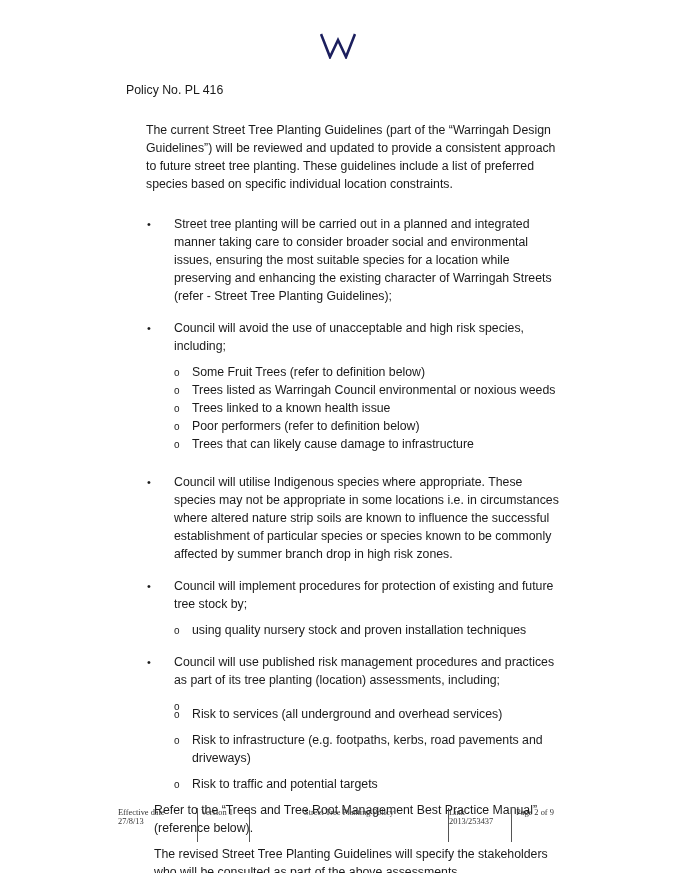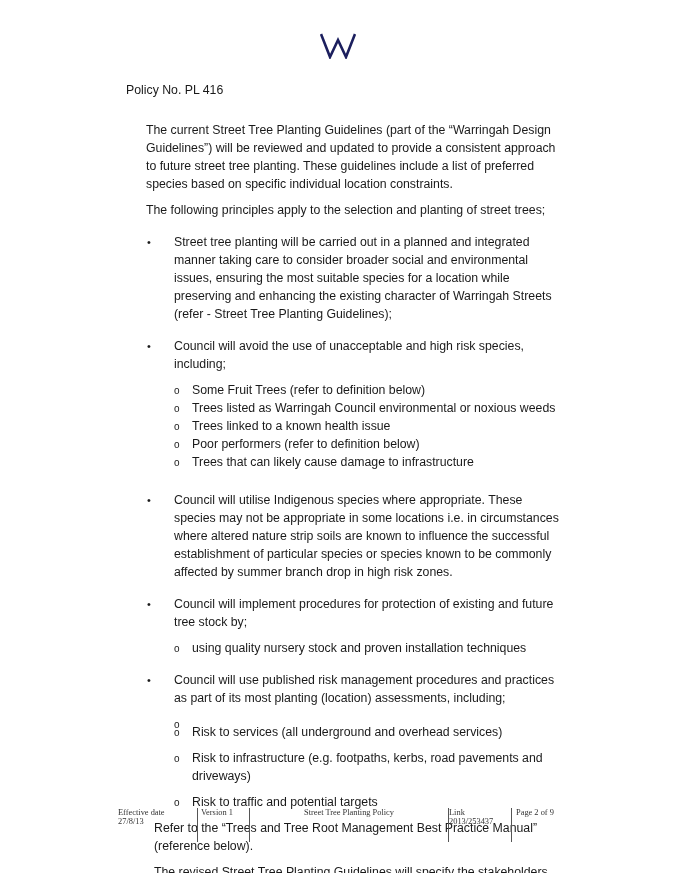--- a/index.html
+++ b/index.html
@@ -24,21 +24,20 @@
 
 <svg class="logo" viewBox="0 0 36 26">
   <path d="M1 1 L10 24 L18 7 L26 24 L35 1" fill="none" stroke="#1c1f5e" stroke-width="2.6" stroke-linejoin="miter"></path>
 </svg>
 
 <div class="policy-no">Policy No. PL 416</div>
 
 <div class="body">
   <p>The current Street Tree Planting Guidelines (part of the “Warringah Design Guidelines”) will be reviewed and updated to provide a consistent approach to future street tree planting. These guidelines include a list of preferred species based on specific individual location constraints.</p>
   <div class="gap"></div>
-  <p>The following principles apply to the selection and planting of street trees;</p>
   <div class="gap" style="height:14px"></div>
 
   <div class="bullet">
     <span class="dot">•</span>
     <p>Street tree planting will be carried out in a planned and integrated manner taking care to consider broader social and environmental issues, ensuring the most suitable species for a location while preserving and enhancing the existing character of Warringah Streets (refer - Street Tree Planting Guidelines);</p>
   </div>
   <div class="gap" style="height:14px"></div>
 
   <div class="bullet">
     <span class="dot">•</span>
@@ -79,21 +78,21 @@
   </div>
   <div class="gap"></div>
   <div class="sub">
       <span class="circ">o</span>
       <p>using quality nursery stock and proven installation techniques</p>
     </div>
   <div class="gap" style="height:14px"></div>
 
   <div class="bullet">
     <span class="dot">•</span>
-    <p>Council will use published risk management procedures and practices as part of its most planting (location) assessments, including;</p>
+    <p>Council will use published risk management procedures and practices as part of its tree planting (location) assessments, including;</p>
   </div>
   <div class="gap"></div>
   <div class="sub">
       <span class="circ">o</span>
     </div>
   <div class="gap"></div>
   <div class="sub">
       <span class="circ">o</span>
       <p>Risk to services (all underground and overhead services)</p>
     </div>

